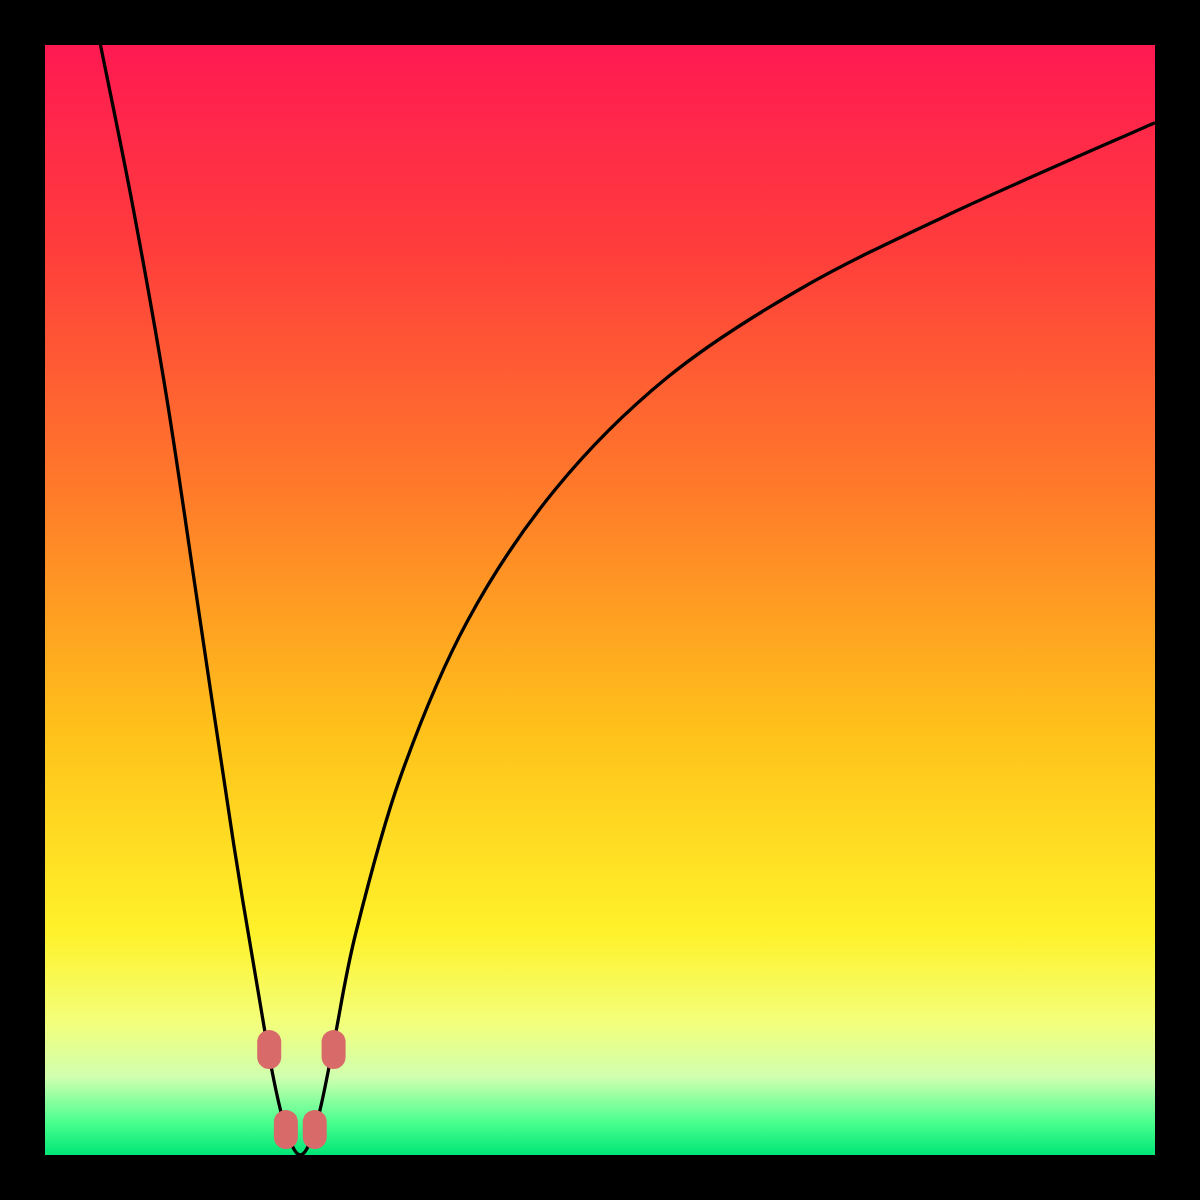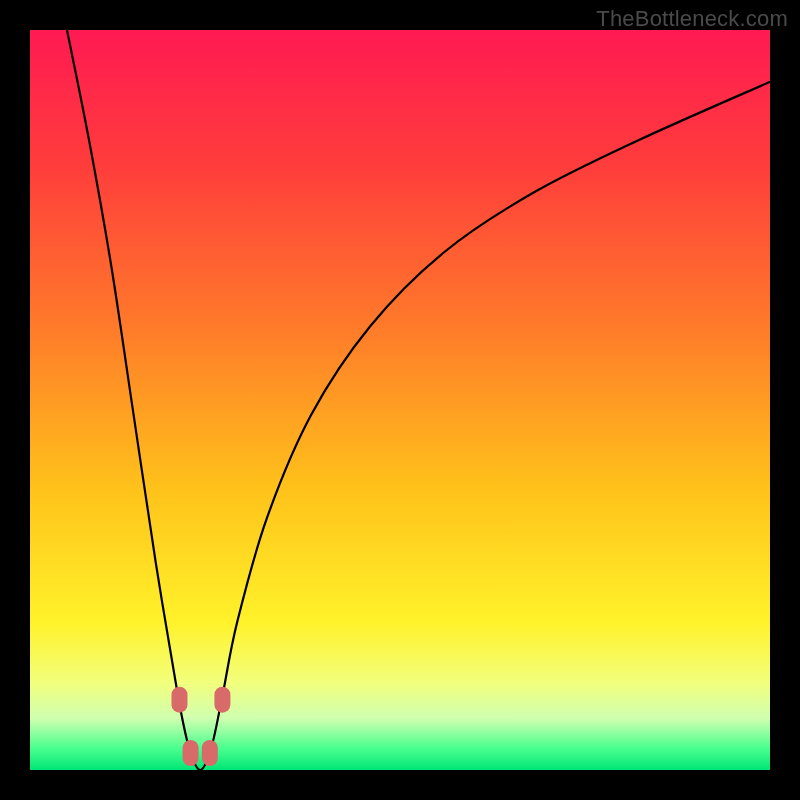--- a/index.html
+++ b/index.html
@@ -34,21 +34,20 @@
     letter-spacing: 0.2px;
     user-select: none;
   }
   svg { display: block; }
 </style>
 </head>
 <body>
 
 <div class="outer">
 
-  <div class="watermark">TheBottleneck.com</div>
 
   <div class="plot">
     <svg id="chart-svg" width="740" height="740" viewBox="0 0 740 740">
       <defs>
         <linearGradient id="bg-grad" x1="0" y1="0" x2="0" y2="1">
             <stop offset="0%" stop-color="#ff1a52"></stop>
             <stop offset="18%" stop-color="#ff3c3c"></stop>
             <stop offset="40%" stop-color="#ff7a2a"></stop>
             <stop offset="62%" stop-color="#ffc21a"></stop>
             <stop offset="80%" stop-color="#fff22a"></stop>

